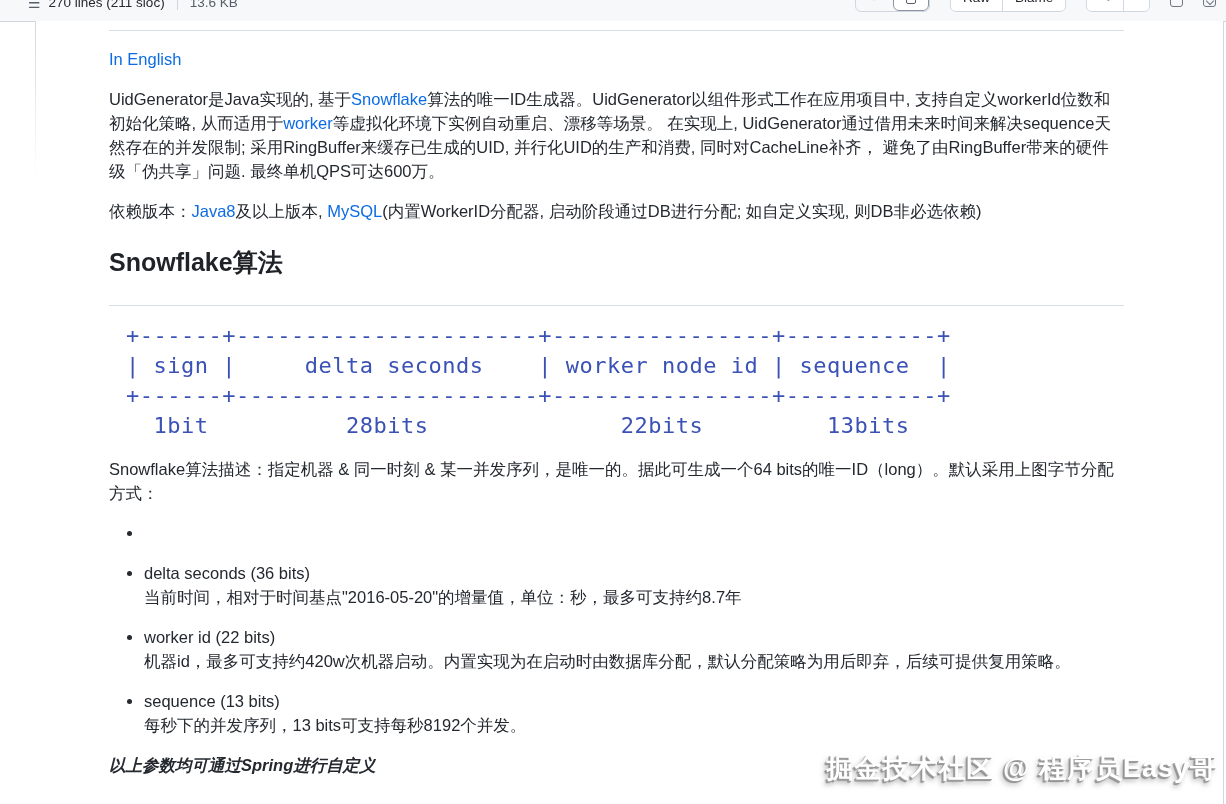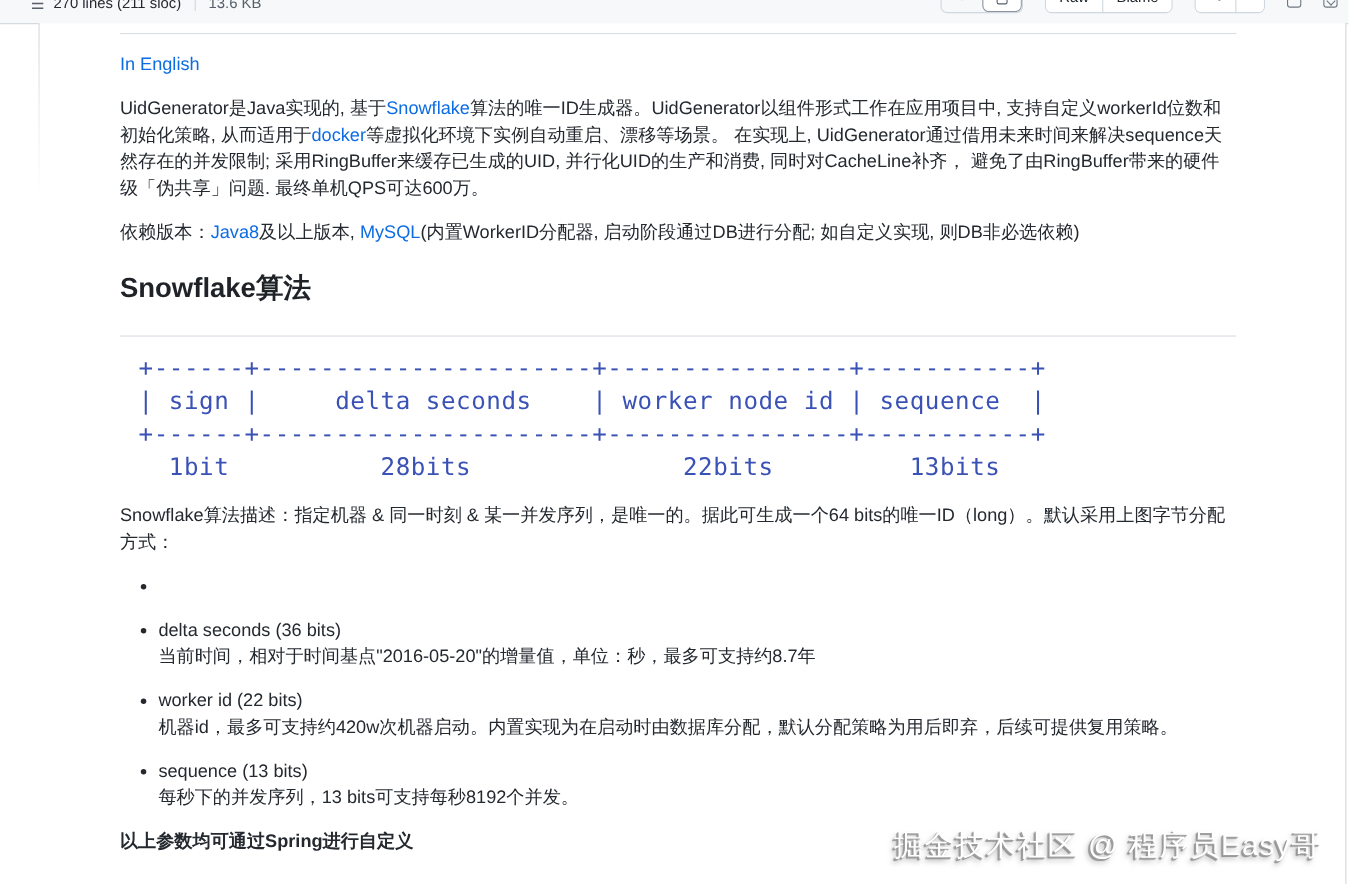--- a/index.html
+++ b/index.html
@@ -46,24 +46,24 @@
   .md a, .md-link { color:#0d6ce3; text-decoration:none; cursor:pointer; }
   .p-english { margin-top:16px; }
   .md p.body-p { margin-top:16px; }
   .md h2 { margin-top:24px; font-size:25px; line-height:31px; font-weight:700;
     color:#1f2328; padding-bottom:27px; border-bottom:1px solid #d8dee4; }
   .md pre { margin-top:15px; padding-left:17px; font-family:"DejaVu Sans Mono",monospace;
     font-size:22px; line-height:30px; letter-spacing:0.5px; color:#3a51b5; white-space:pre; }
   .md ul { margin-top:16px; padding-left:35px; list-style:disc; }
   .md ul li { margin-bottom:16px; }
   .md ul li:last-child { margin-bottom:0; }
-  .bold-p { margin-top:16px; font-weight:700; }
+  .bold-p { margin-top:16px; font-weight:700;font-style:italic; }
 
   
-  .watermark { position:absolute; top:750px; right:24px; font-size:27px; font-weight:400;
+  .watermark { position:absolute; top:750px; right:8px; font-size:27px; font-weight:700;
     color:#ffffff; letter-spacing:1px; white-space:nowrap;
     text-shadow:-1px 1px 0 #9e9e9e, -2px 2px 1px #8f8f8f, -3px 4px 5px rgba(110,110,110,0.55); }
 </style>
 </head>
 <body>
 
 <div class="page">
 
   <div class="toolbar">
     <div class="tb-left">
@@ -99,21 +99,21 @@
   <div class="readme-box">
     <div class="left-border-fade"></div>
     <div class="md">
 
       <div class="h1-cut-border"></div>
 
       <p class="p-english">
         <a href="#" class="md-link">In English</a>
       </p>
 
-      <p class="body-p">UidGenerator是Java实现的, 基于<a href="#" class="md-link">Snowflake</a>算法的唯一ID生成器。UidGenerator以组件形式工作在应用项目中, 支持自定义workerId位数和初始化策略, 从而适用于<a href="#" class="md-link">docker</a>等虚拟化环境下实例自动重启、漂移等场景。 在实现上, UidGenerator通过借用未来时间来解决sequence天然存在的并发限制; 采用RingBuffer来缓存已生成的UID, 并行化UID的生产和消费, 同时对CacheLine补齐， 避免了由RingBuffer带来的硬件级「伪共享」问题. 最终单机QPS可达600万。</p>
+      <p class="body-p">UidGenerator是Java实现的, 基于<a href="#" class="md-link">Snowflake</a>算法的唯一ID生成器。UidGenerator以组件形式工作在应用项目中, 支持自定义workerId位数和初始化策略, 从而适用于<a href="#" class="md-link">worker</a>等虚拟化环境下实例自动重启、漂移等场景。 在实现上, UidGenerator通过借用未来时间来解决sequence天然存在的并发限制; 采用RingBuffer来缓存已生成的UID, 并行化UID的生产和消费, 同时对CacheLine补齐， 避免了由RingBuffer带来的硬件级「伪共享」问题. 最终单机QPS可达600万。</p>
 
       <p class="body-p">依赖版本：<a href="#" class="md-link">Java8</a>及以上版本, <a href="#" class="md-link">MySQL</a>(内置WorkerID分配器, 启动阶段通过DB进行分配; 如自定义实现, 则DB非必选依赖)</p>
 
       <h2>Snowflake算法</h2>
 
       <pre>+------+----------------------+----------------+-----------+
 | sign |     delta seconds    | worker node id | sequence  |
 +------+----------------------+----------------+-----------+
   1bit          28bits              22bits         13bits</pre>
 

